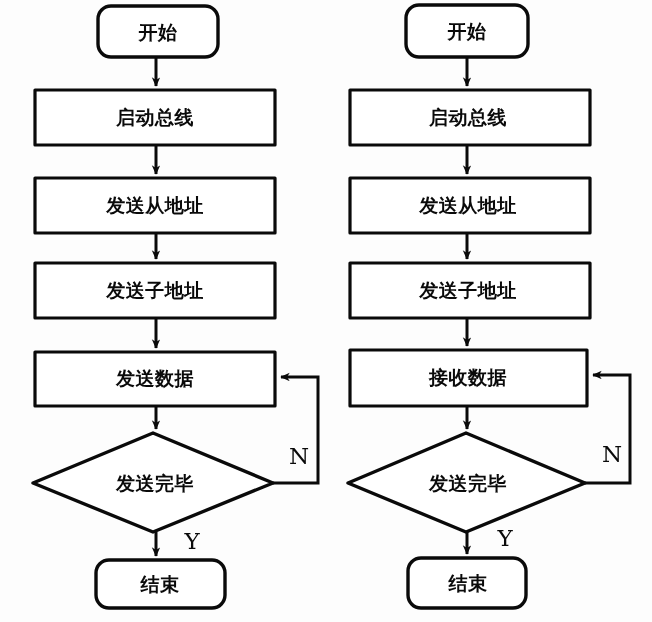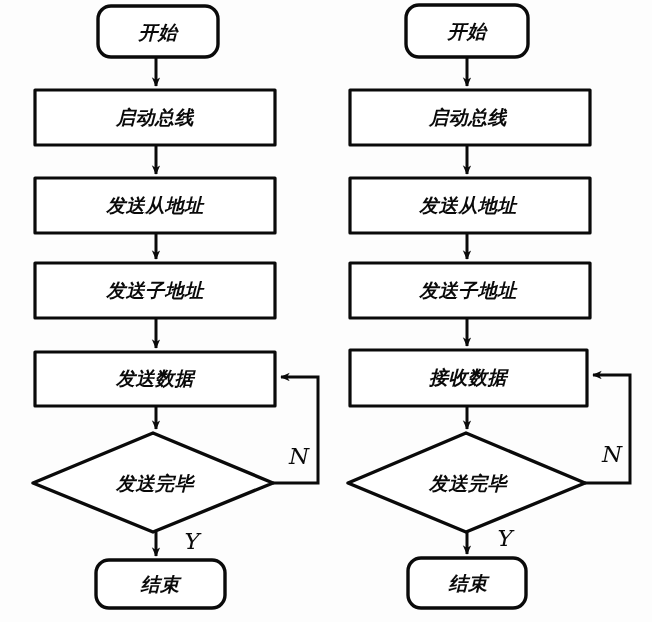--- a/index.html
+++ b/index.html
@@ -8,21 +8,20 @@
     padding: 0;
     background: #ffffff;
   }
   #page {
     position: relative;
     width: 652px;
     height: 622px;
     background: #fdfdfd;
     overflow: hidden;
     font-family: "DejaVu Sans", "Liberation Sans", sans-serif;
-    font-style: italic;
   }
   #svg-root {
     position: absolute;
     left: 0;
     top: 0;
     width: 652px;
     height: 622px;
   }
   .node-shape {
     fill: #ffffff;

